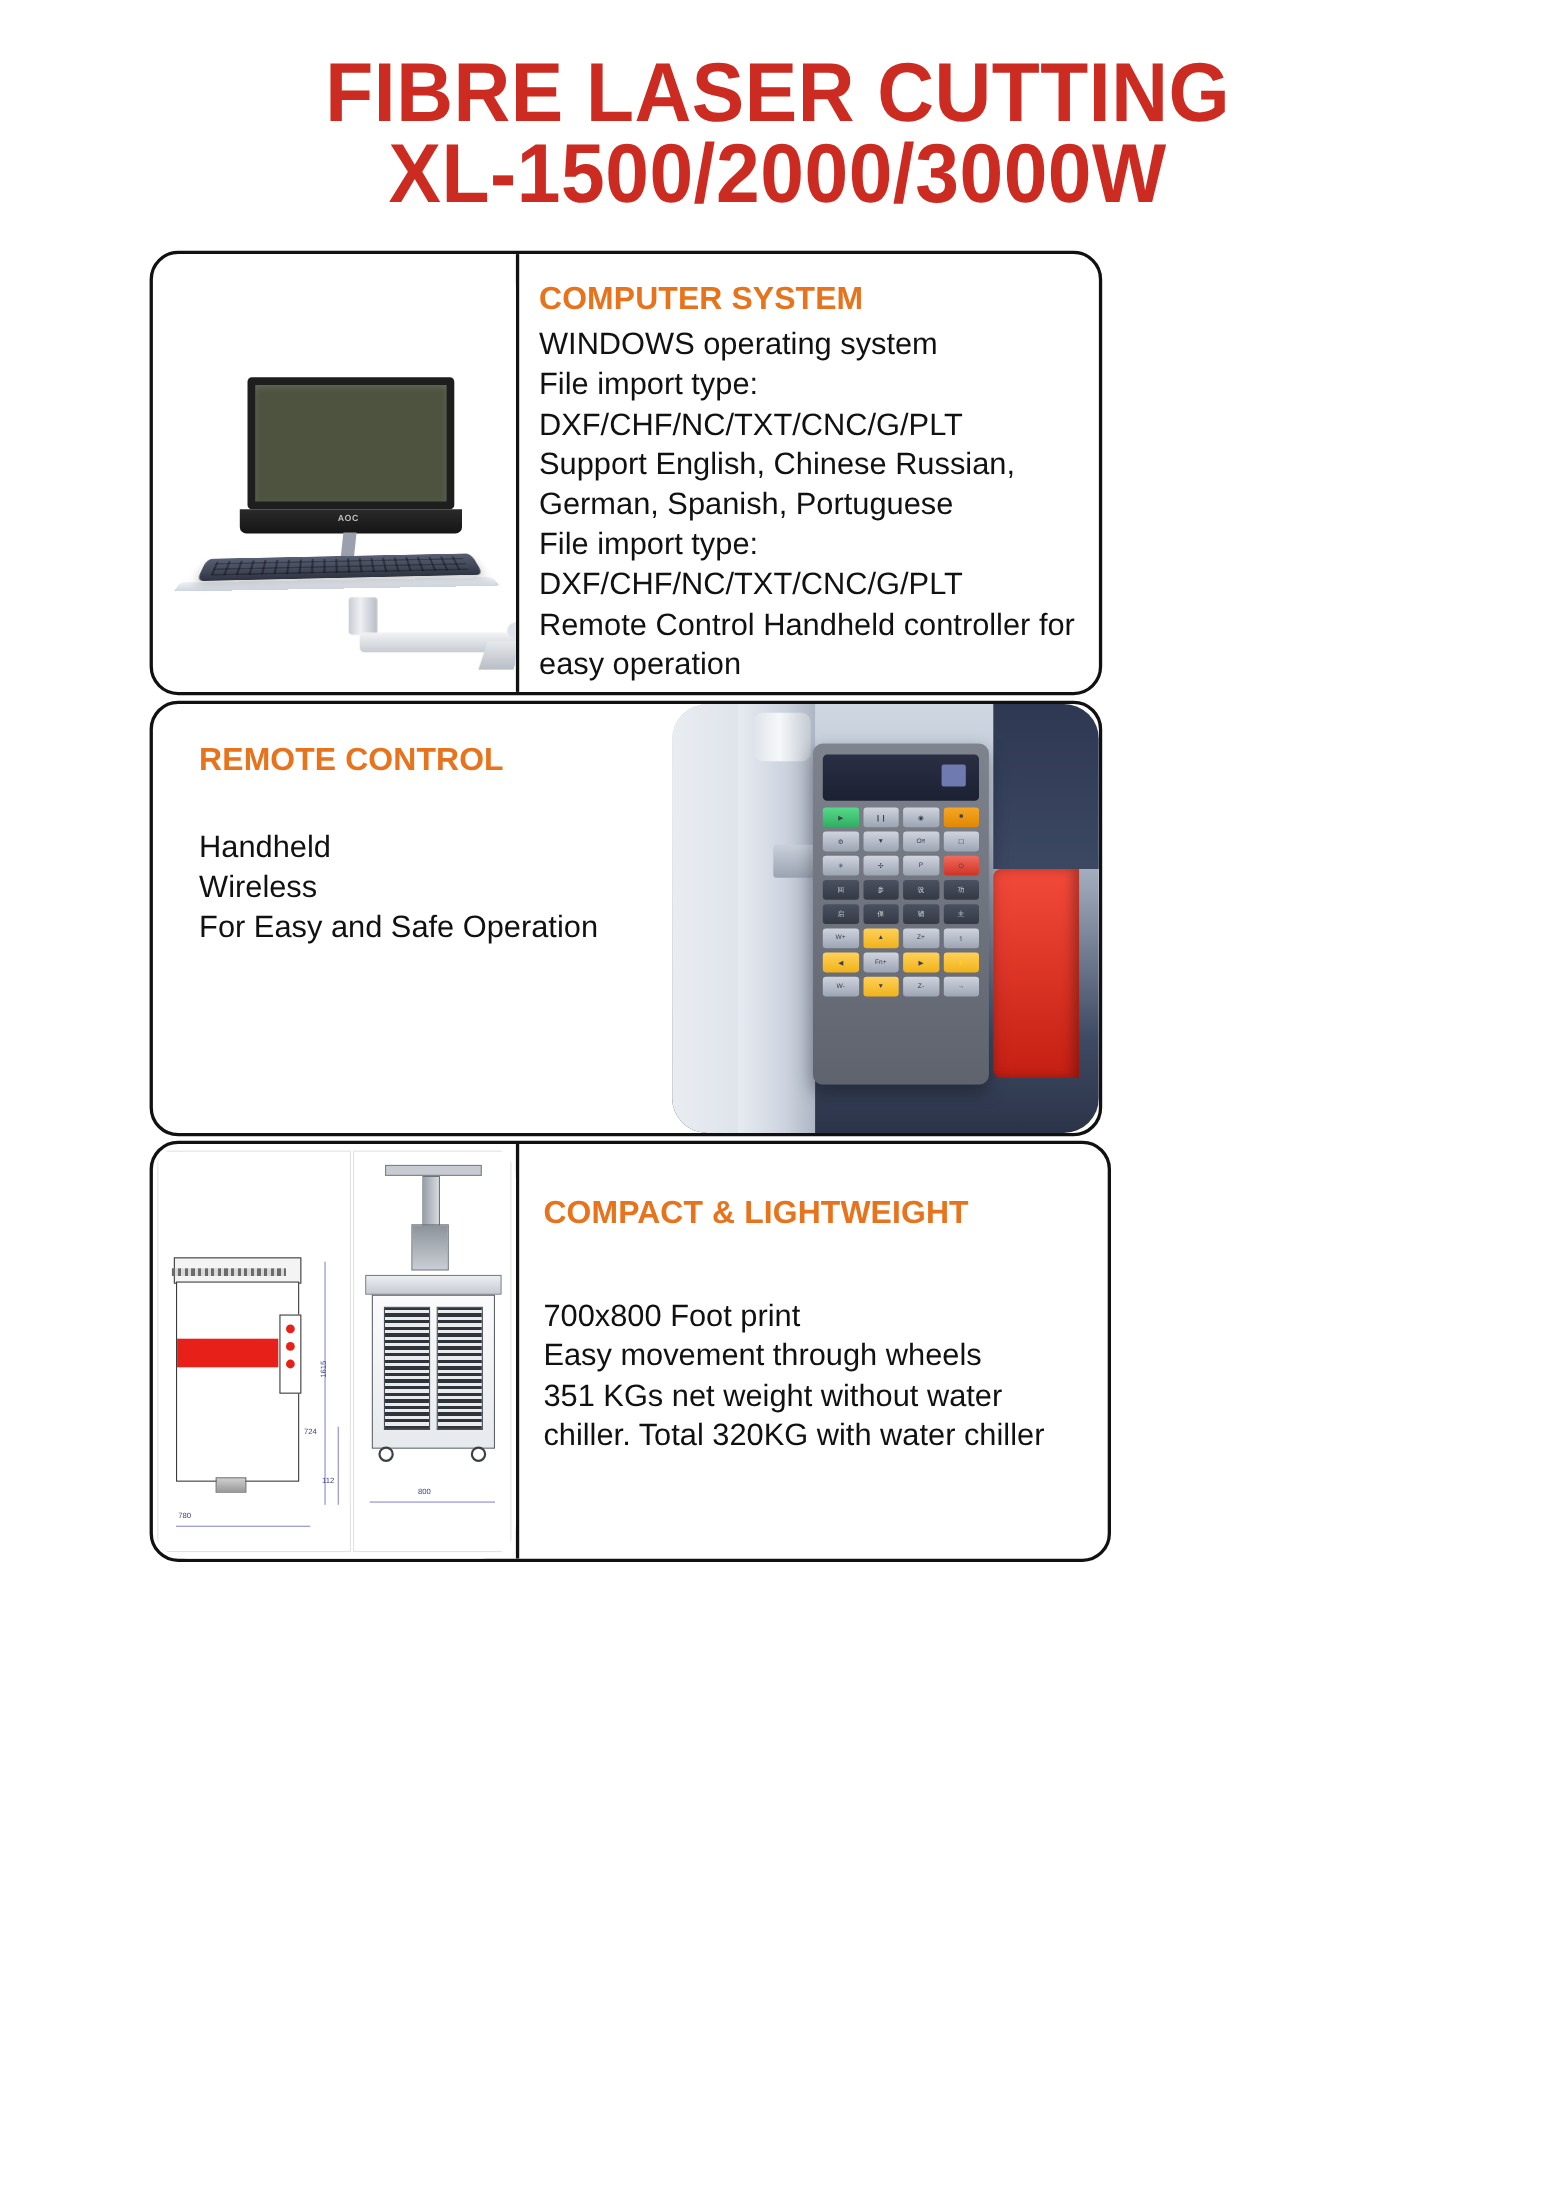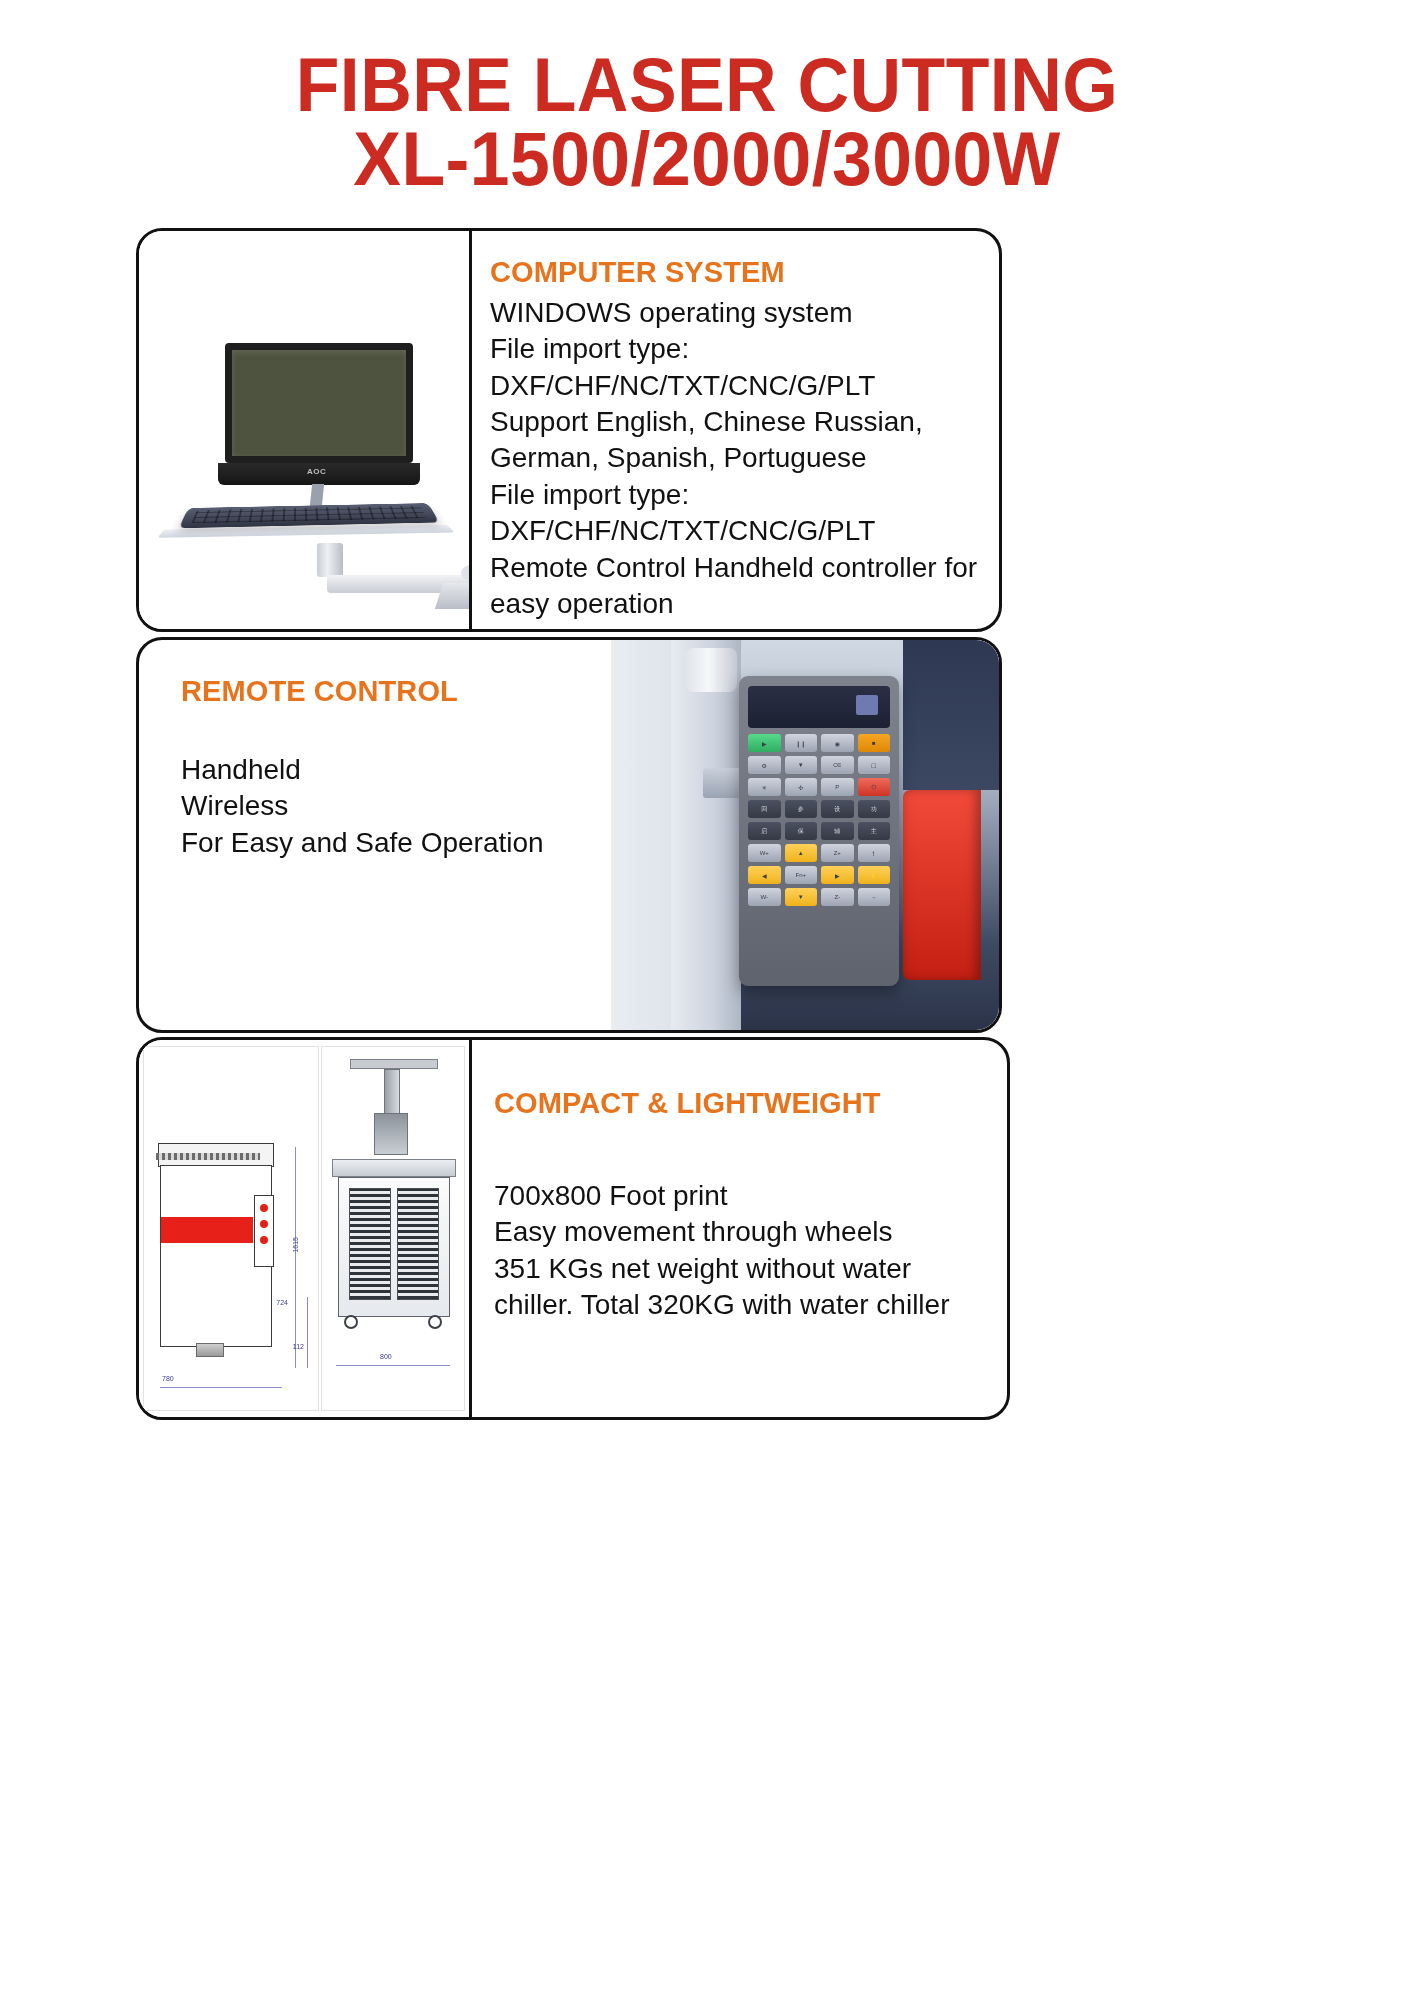--- a/index.html
+++ b/index.html
@@ -40,20 +40,21 @@
   #panel-remote   { left: 136px; top: 637px; width: 866px; height: 396px; }
   #panel-compact  { left: 136px; top: 1037px; width: 874px; height: 383px; }
 
   .panel-inner { display: flex; width: 100%; height: 100%; }
 
   .photo-cell {
     position: relative;
     flex: 0 0 auto;
     overflow: hidden;
     background: #fff;
+    border-radius: 32px;
   }
   .text-cell {
     flex: 1 1 auto;
     padding: 26px 18px 28px 18px;
     display: flex;
     flex-direction: column;
   }
   .panel-heading {
     color: #E8731D;
     font-weight: bold;

